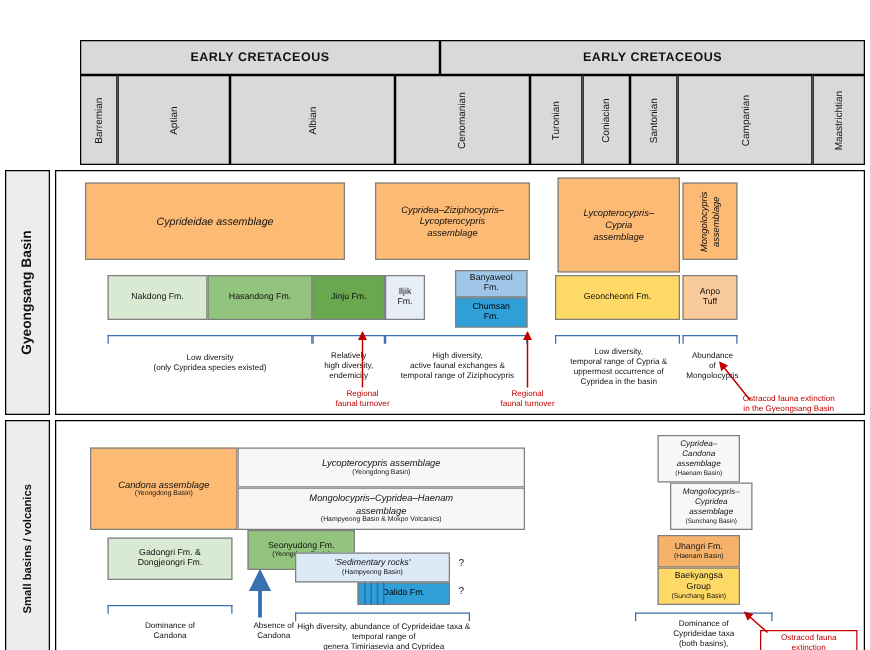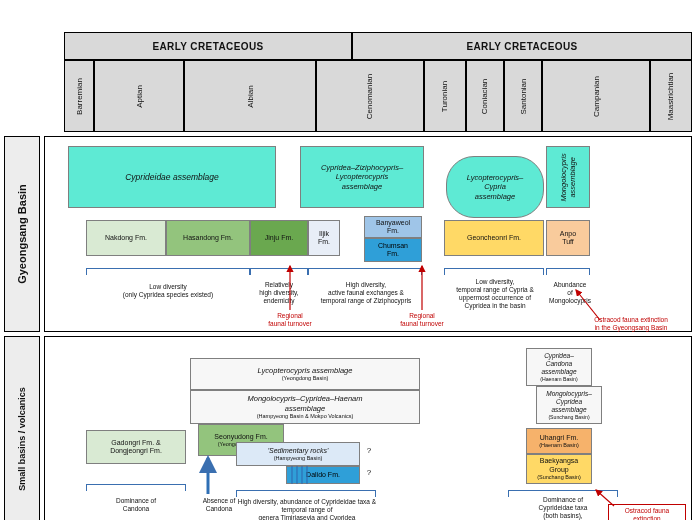--- a/index.html
+++ b/index.html
@@ -37,21 +37,21 @@
     background:#ededed;border:1px solid #000;
     font-weight:bold;font-size:11px;
   }
   .rowlabel span{display:block;transform:rotate(-90deg);white-space:nowrap;}
   .rowlabel.small span{font-size:9px;}
 
   
   .panel{background:#ffffff;border:1px solid #000;}
 
   
-  .assem{background:#5eead4;border:1px solid #7f7f7f;font-size:7.5px;line-height:1.25;padding:2px;}
+  .assem{background:#fdba74;border:1px solid #7f7f7f;font-size:7.5px;line-height:1.25;padding:2px;}
   .assem.it{font-style:italic;}
 
   
   .fm{border:1px solid #7f7f7f;font-size:7px;line-height:1.2;padding:1px;}
   .g1{background:#d9ead3;}
   .g2{background:#93c47d;}
   .g3{background:#6aa84f;}
   .b0{background:#e8eef7;}
   .b1{background:#9fc5e8;}
   .b2{background:#2f9fd8;color:#000;}
@@ -119,21 +119,21 @@
   <div class="box panel" style="left:44px;top:108px;width:648px;height:196px;"></div>
 
   <div class="box assem" style="left:68px;top:118px;width:208px;height:62px;font-style:italic;">
     <span style="white-space:pre-line;font-size:8.5px;">Cyprideidae assemblage</span>
   </div>
   <div class="box assem it" style="left:300px;top:118px;width:124px;height:62px;">
     <span style="white-space:pre-line;">Cypridea–Ziziphocypris–
 Lycopterocypris
 assemblage</span>
   </div>
-  <div class="box assem it" style="left:446px;top:128px;width:98px;height:62px;border-radius:28px;">
+  <div class="box assem it" style="left:446px;top:114px;width:98px;height:76px;">
     <span style="white-space:pre-line;">Lycopterocypris–
 Cypria
 assemblage</span>
   </div>
   <div class="box assem it" style="left:546px;top:118px;width:44px;height:62px;">
     <span style="white-space:pre-line;transform:rotate(-90deg);display:block;">Mongolocypris
 assemblage</span>
   </div>
 
   <div class="box fm g1" style="left:86px;top:192px;width:80px;height:36px;">
@@ -205,20 +205,24 @@
     <span style="white-space:pre-line;">Regional
 faunal turnover</span>
   </div>
   <div class="box redtxt" style="left:570px;top:286px;width:122px;height:20px;">
     <span style="white-space:pre-line;">Ostracod fauna extinction
 in the Gyeongsang Basin</span>
   </div>
 
   <div class="box panel" style="left:44px;top:308px;width:648px;height:206px;"></div>
 
+  <div class="box assem" style="left:72px;top:330px;width:118px;height:66px;flex-direction:column;">
+    <span style="font-style:italic;font-size:7.5px;">Candona assemblage</span>
+    <span style="font-size:5.5px;">(Yeongdong Basin)</span>
+  </div>
   <div class="box assem" style="left:190px;top:330px;width:230px;height:32px;flex-direction:column;background:#f7f7f7;">
     <span style="font-style:italic;font-size:7.5px;text-align:center;">Lycopterocypris assemblage</span>
     <span style="font-size:5.5px;">(Yeongdong Basin)</span>
   </div>
   <div class="box assem" style="left:190px;top:362px;width:230px;height:34px;flex-direction:column;background:#f7f7f7;">
     <span style="font-style:italic;font-size:7.5px;white-space:pre-line;">Mongolocypris–Cypridea–Haenam
 assemblage</span>
     <span style="font-size:5.5px;">(Hampyeong Basin &amp; Mokpo Volcanics)</span>
   </div>
   <div class="box assem" style="left:526px;top:320px;width:66px;height:38px;flex-direction:column;background:#f7f7f7;">

